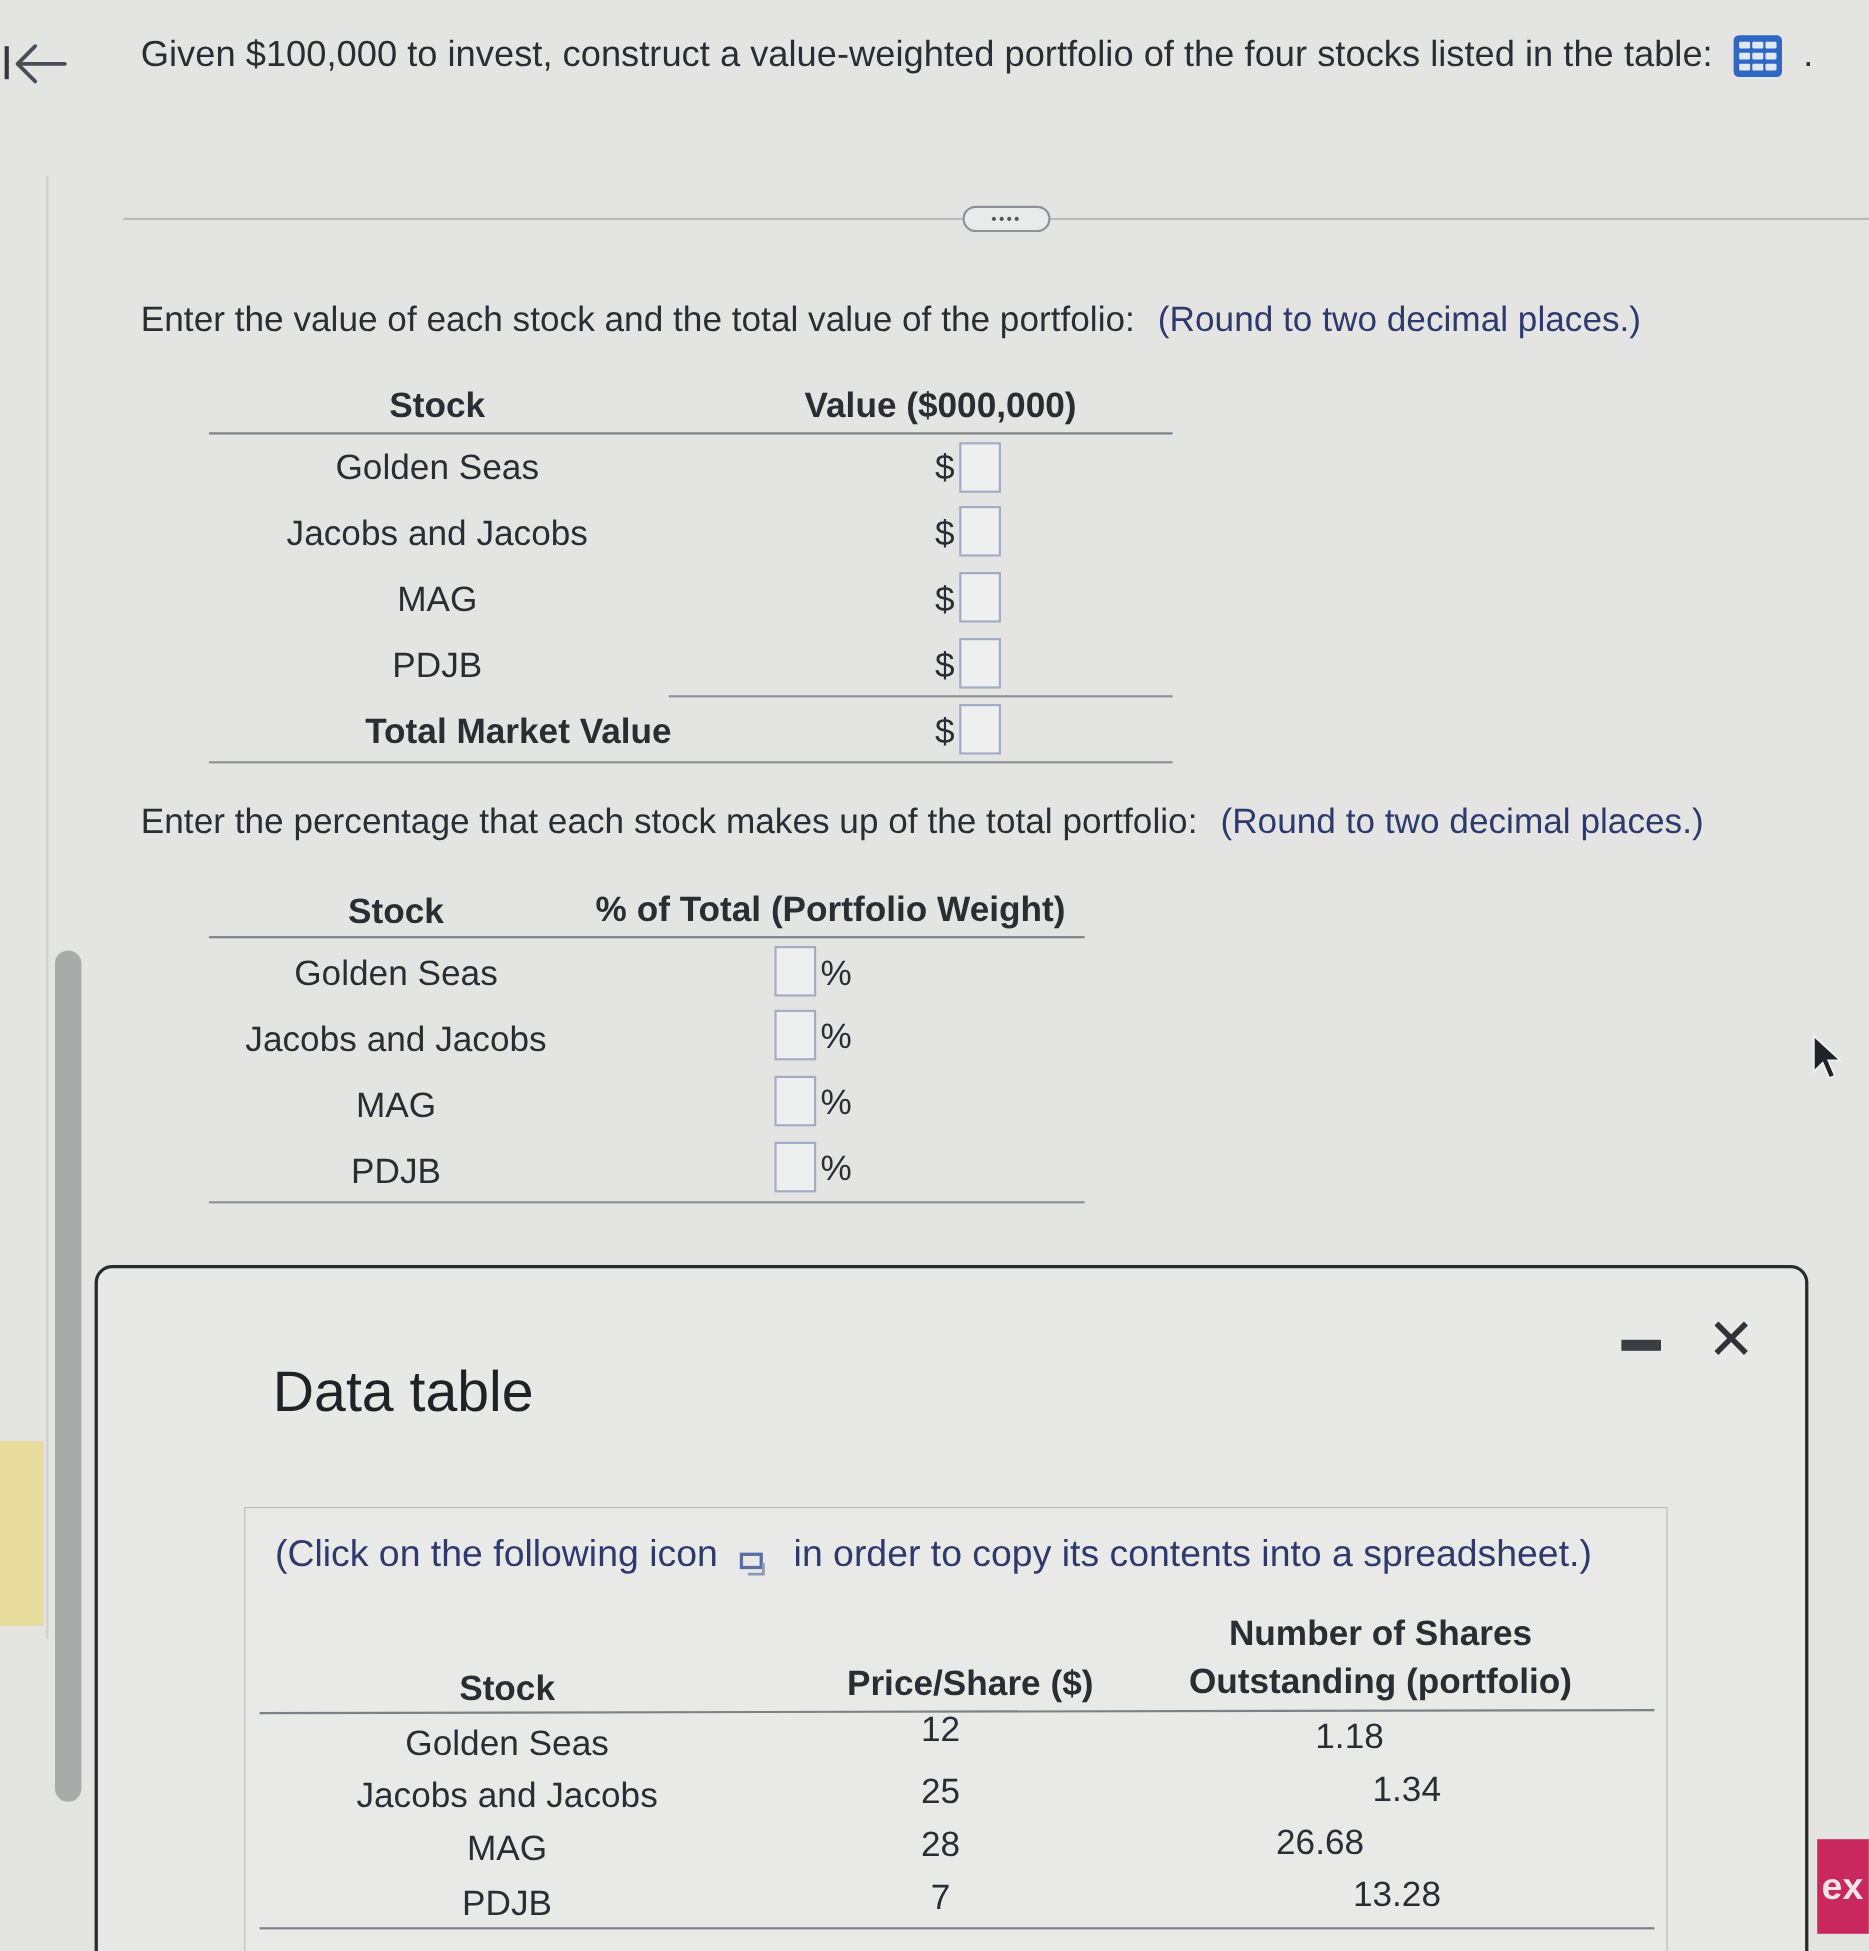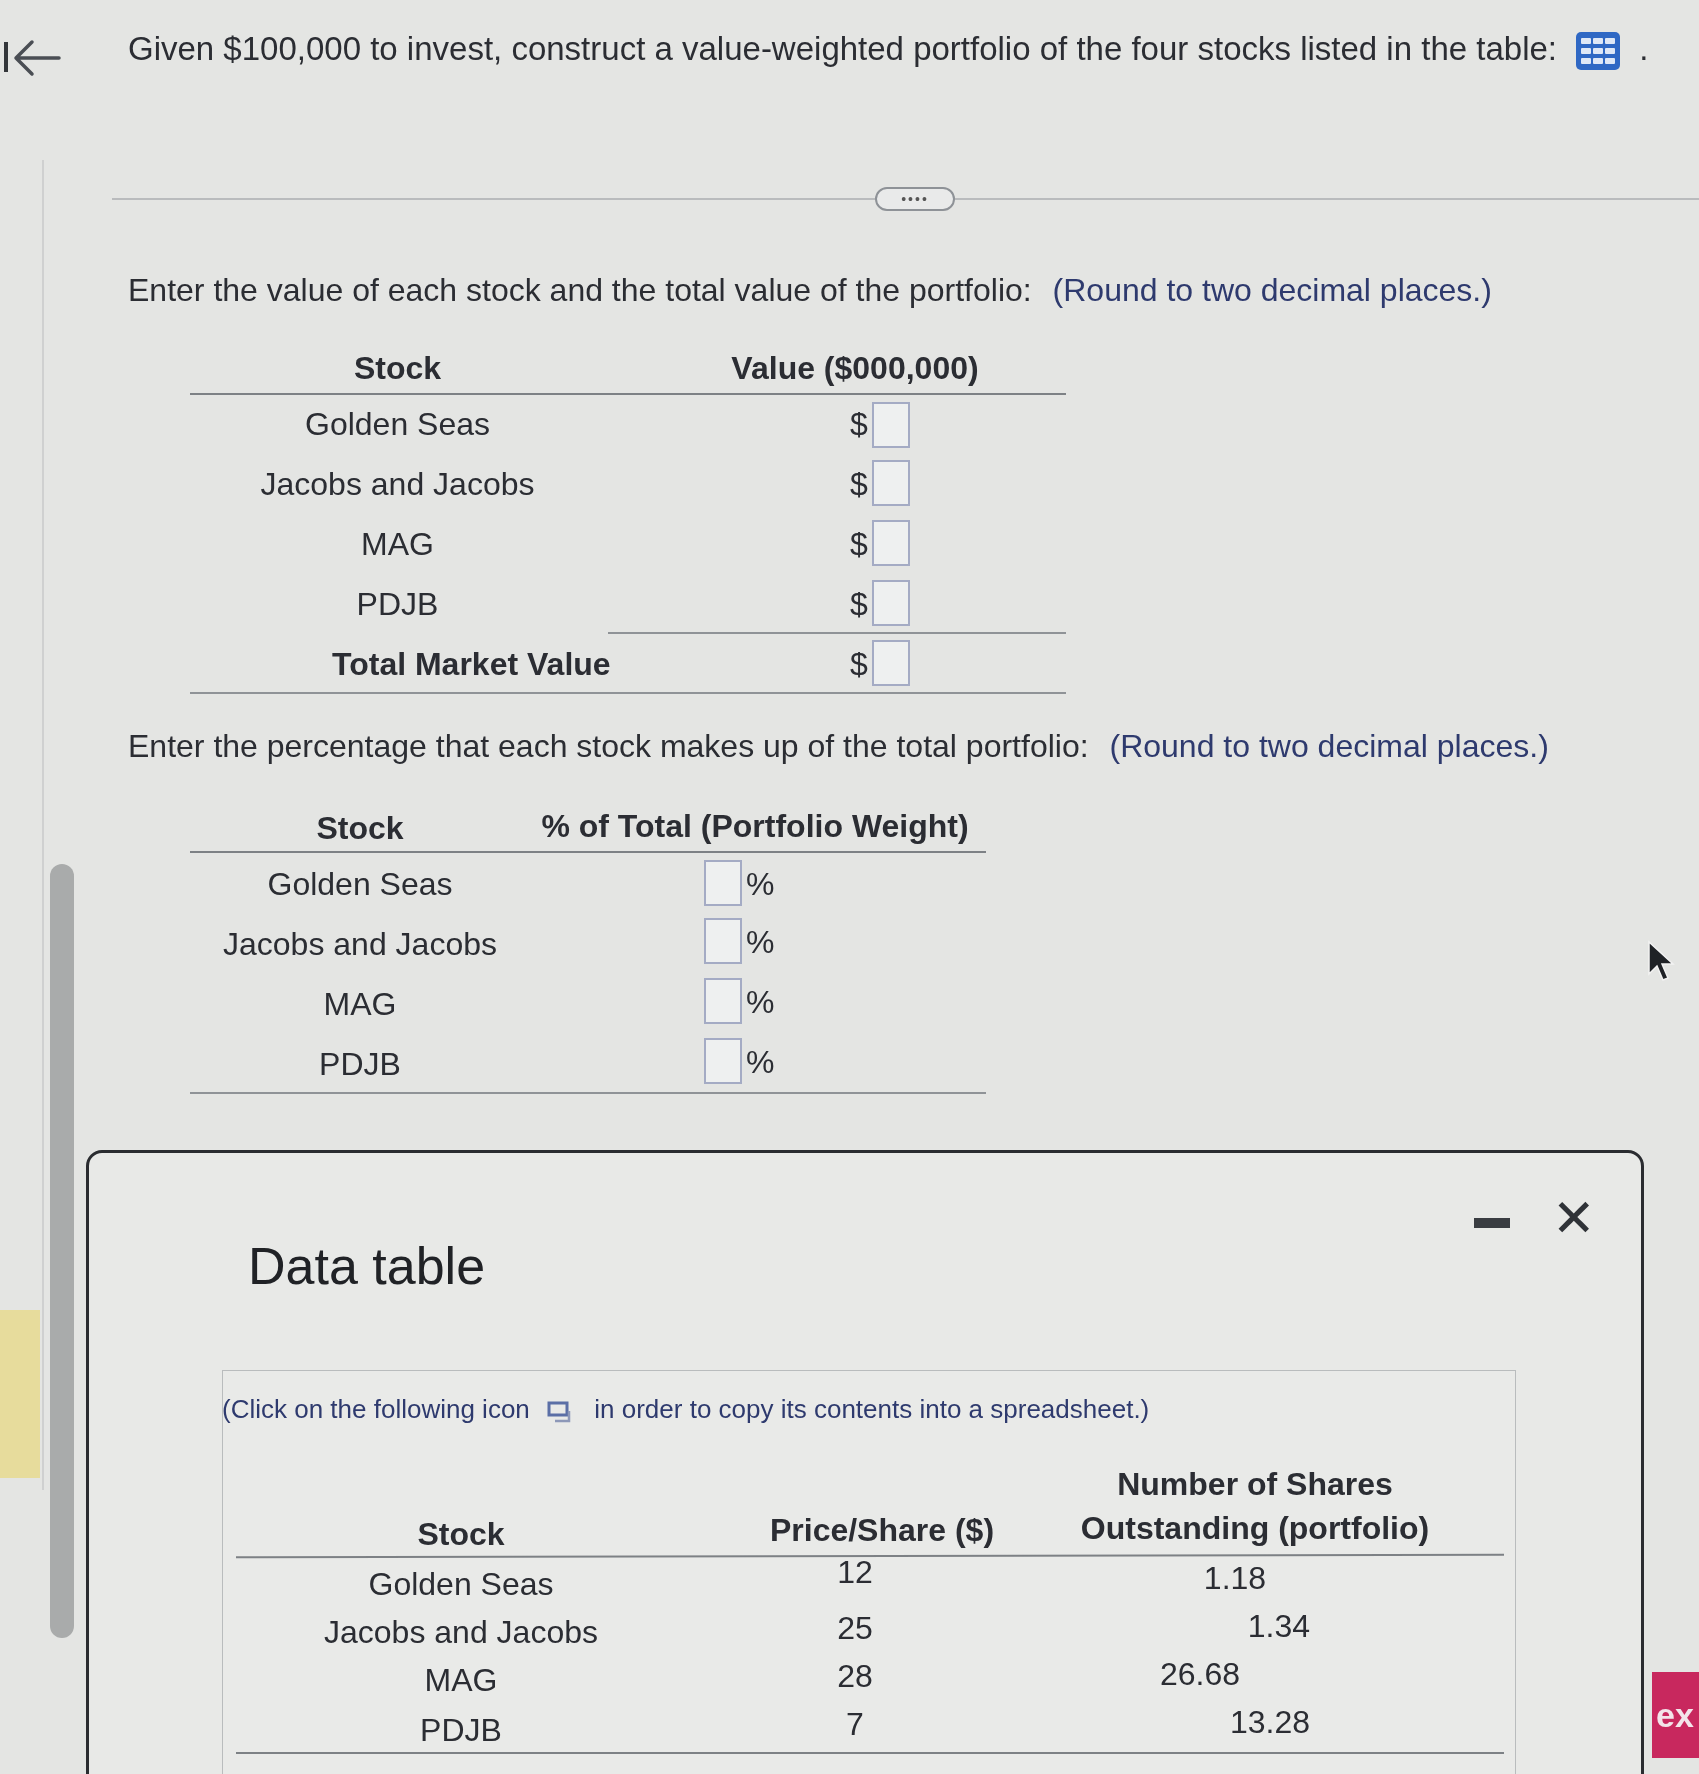--- a/index.html
+++ b/index.html
@@ -121,40 +121,40 @@
 <svg class="abs cursor" width="30" height="44" viewBox="0 0 30 44">
   <path d="M2 2 L2 34 L10 26 L16 40 L21 38 L15 24 L26 24 Z" fill="#1f2226" stroke="#f2f2f2" stroke-width="1.5"></path>
 </svg>
 
 <div class="abs dialog"></div>
 <div class="abs dlg-title">Data table</div>
 <div class="abs min-btn"></div>
 <div class="abs close-btn">✕</div>
 
 <div class="abs inner-box"></div>
-<div class="abs instr" style="left:222px;top:1394px;font-size:26px">
+<div class="abs instr" style="left:250px;top:1394px;font-size:34px">
   <span class="note">(Click on the following icon</span>
   <span class="copy-icon">
     <svg width="28" height="24" viewBox="0 0 28 24">
       <rect x="2" y="2" width="18" height="12" fill="none" stroke="#5b6fa6" stroke-width="3"></rect>
       <path d="M22 10 V20 H8" fill="none" stroke="#8d98b8" stroke-width="2.5"></path>
     </svg>
   </span>
   <span class="note">in order to copy its contents into a spreadsheet.)</span>
 </div>
 
 <div class="abs th" style="left:236px;top:1516px;width:450px">Stock</div>
 <div class="abs th" style="left:732px;top:1512px;width:300px">Price/Share ($)</div>
 <div class="abs th" style="left:1040px;top:1466px;width:430px">Number of Shares</div>
 <div class="abs th" style="left:1040px;top:1510px;width:430px">Outstanding (portfolio)</div>
 <div class="abs hline" style="left:236px;top:1555px;width:1268px;transform:rotate(-0.12deg)"></div>
 
 <div class="abs cell" style="left:236px;top:1566px;width:450px">Golden Seas</div>
 <div class="abs cell" style="left:760px;top:1554px;width:190px">12</div>
-<div class="abs cell" style="left:1160px;top:1560px;width:150px;">1.18</div>
+<div class="abs cell" style="left:1108px;top:1560px;width:150px;text-align:right">1.18</div>
 
 <div class="abs cell" style="left:236px;top:1614px;width:450px">Jacobs and Jacobs</div>
 <div class="abs cell" style="left:760px;top:1610px;width:190px">25</div>
 <div class="abs cell" style="left:1160px;top:1608px;width:150px;text-align:right">1.34</div>
 
 <div class="abs cell" style="left:236px;top:1662px;width:450px">MAG</div>
 <div class="abs cell" style="left:760px;top:1658px;width:190px">28</div>
 <div class="abs cell" style="left:1160px;top:1656px;width:150px;text-align:left">26.68</div>
 
 <div class="abs cell" style="left:236px;top:1712px;width:450px">PDJB</div>

